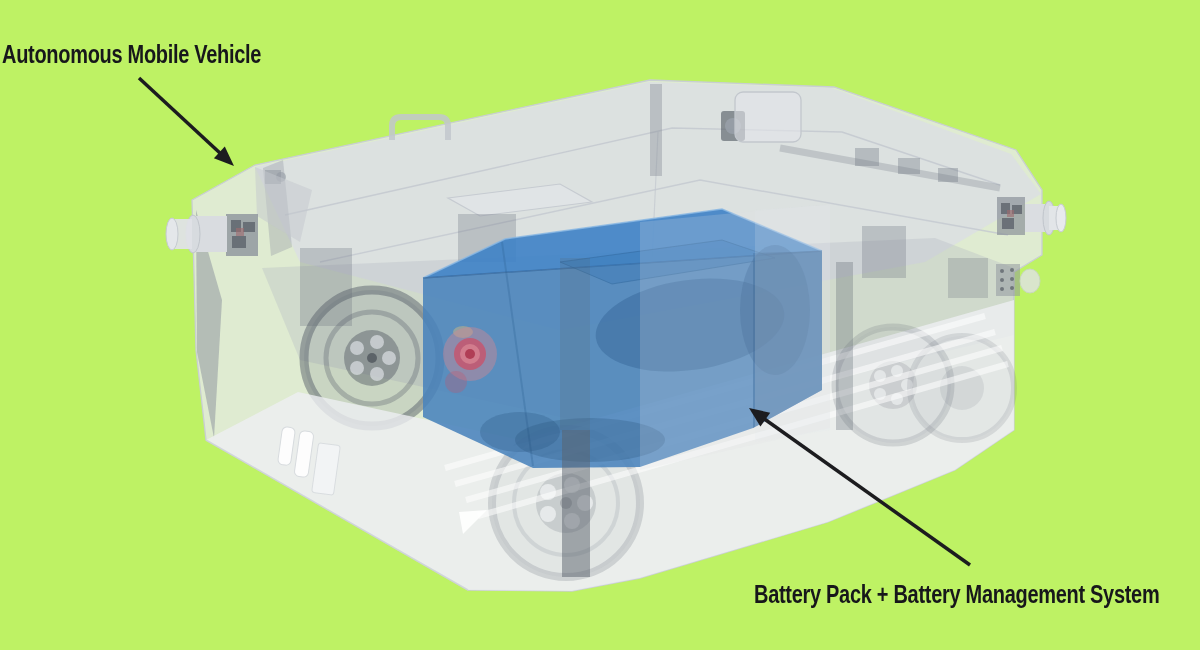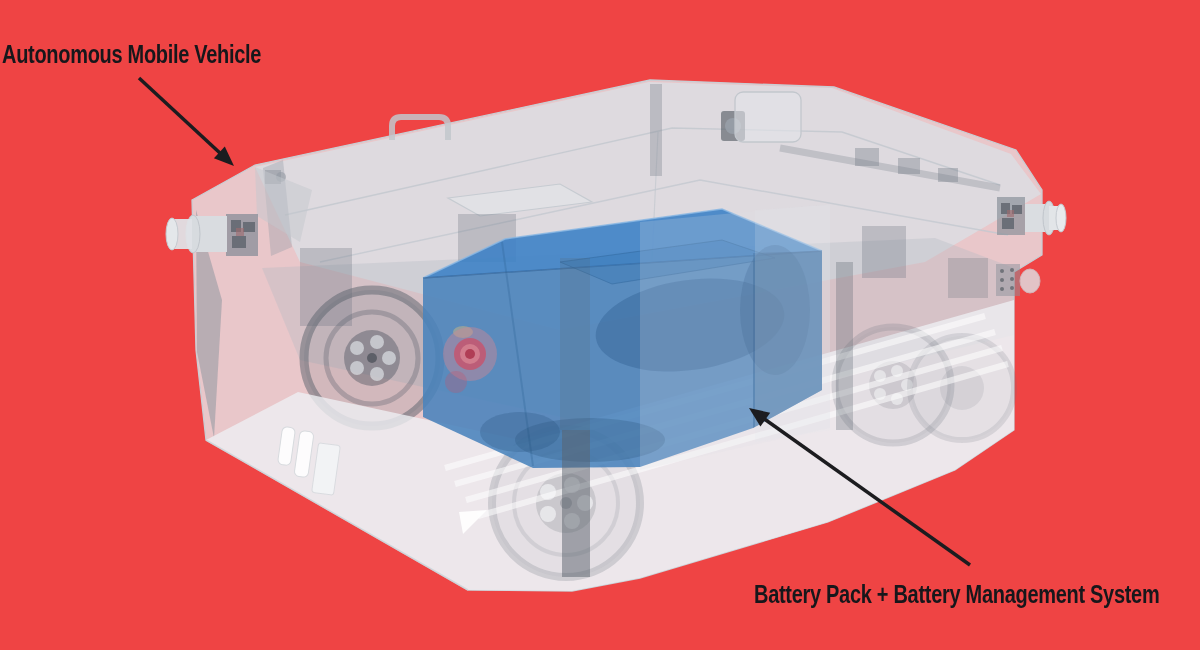--- a/index.html
+++ b/index.html
@@ -1,16 +1,16 @@
 <!DOCTYPE html>
 <html><head>
 <meta charset="utf-8">
 <style>
   html,body{margin:0;padding:0;background:#ffffff;}
-  #canvas{position:relative;width:1200px;height:650px;background:#ef4444;overflow:hidden;
+  #canvas{position:relative;width:1200px;height:650px;background:#bef264;overflow:hidden;
           font-family:"Liberation Sans",sans-serif;}
   #canvas svg{position:absolute;left:0;top:0;}
   .label{position:absolute;font-weight:700;font-size:20px;letter-spacing:-0.3px;color:#17171b;
          transform:scaleY(1.3);transform-origin:0 0;white-space:nowrap;}
   #label-vehicle{left:2px;top:40px;}
   #label-battery{left:754px;top:580px;}
 </style>
 </head>
 <body>
 

